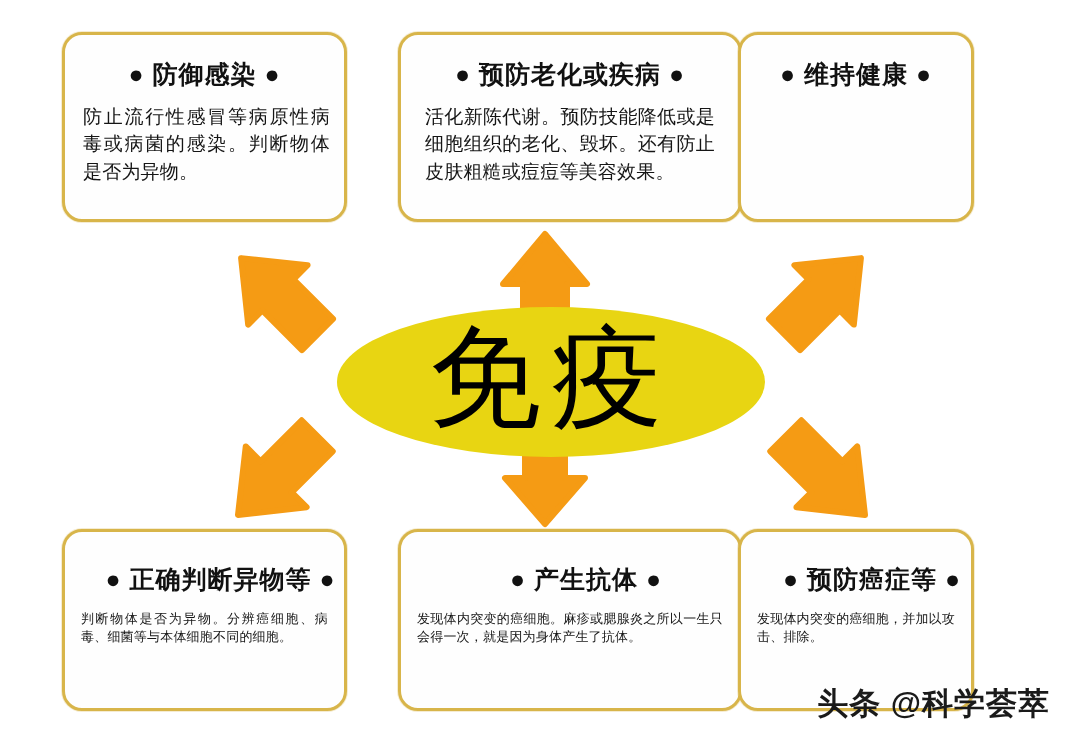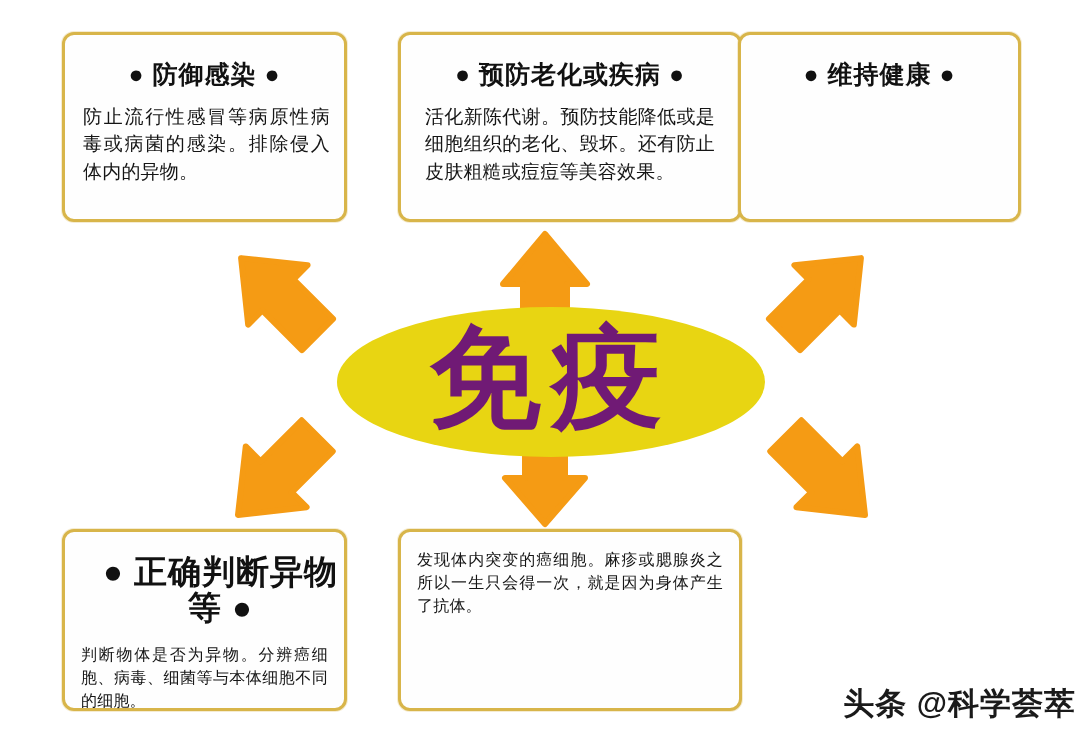--- a/index.html
+++ b/index.html
@@ -21,21 +21,21 @@
   
   .info-box {
     position: absolute;
     box-sizing: border-box;
     background: #fefefe;
     border: 3px solid #d9b council;
     border-radius: 10px;
   }
   .info-box {
     border: 3px solid #d8b54a;
-    border-radius: 12px;
+    border-radius: 20px;
     box-shadow: 0 0 0 1px rgba(216,181,74,0.25);
   }
   .box-title {
     text-align: center;
     font-weight: bold;
     color: #111111;
     letter-spacing: 1px;
     line-height: 1.1;
   }
   .box-body {
@@ -43,83 +43,83 @@
     line-height: 1.45;
     letter-spacing: 0.2px;
     text-align: justify;
   }
 
   
   .top-box { top: 32px; height: 190px; }
   .bot-box { top: 529px; height: 182px; }
   .col-l { left: 62px;  width: 285px; }
   .col-c { left: 398px; width: 344px; }
-  .col-r { left: 738px; width: 283px; }
+  .col-r { left: 738px; width: 236px; }
 
   .top-box .box-title { font-size: 25px; margin: 26px 0 14px 0; }
   .top-box .box-body  { font-size: 19px; margin: 0 24px; }
 
-  .bot-box .box-title { font-size: 33px; margin: 22px 0 12px 0; padding-left: 32px; }
-  .bot-box .box-body  { font-size: 16px; margin: 16px 16px; }
+  .bot-box .box-title { font-size: 25px; margin: 34px 0 12px 0; padding-left: 32px; }
+  .bot-box .box-body  { font-size: 13px; margin: 16px 16px; }
 
   .col-l.top-box .box-body { margin: 0 14px 0 18px; }
 
   
   #center-ellipse {
     position: absolute;
     left: 337px;
     top: 307px;
     width: 428px;
     height: 150px;
     background: #e8d512;
     border-radius: 50%;
     display: flex;
     align-items: center;
     justify-content: center;
     z-index: 5;
   }
   #center-label {
     font-size: 112px;
-    font-weight: bold;
-    color: #701a75;
+    font-weight: normal;
+    color: #000000;
     letter-spacing: 10px;
     line-height: 1;
     transform: translateY(-4px);
     white-space: nowrap;
   }
 
   
   .arrow {
     position: absolute;
     z-index: 2;
   }
   .arrow svg { display: block; }
 
   
   #watermark {
     position: absolute;
-    right: 4px;
+    right: 30px;
     bottom: 14px;
     font-size: 31px;
     font-weight: bold;
     color: #1a1a1a;
     letter-spacing: 1px;
     z-index: 9;
     white-space: nowrap;
     text-align: right;
   }
 </style>
 </head>
 <body>
 
 <div id="canvas">
 
   <div class="info-box top-box col-l">
     <div class="box-title">● 防御感染 ●</div>
-    <div class="box-body">防止流行性感冒等病原性病毒或病菌的感染。排除侵入体内的异物。</div>
+    <div class="box-body">防止流行性感冒等病原性病毒或病菌的感染。判断物体是否为异物。</div>
   </div>
 
   <div class="info-box top-box col-c">
     <div class="box-title">● 预防老化或疾病 ●</div>
     <div class="box-body">活化新陈代谢。预防技能降低或是细胞组织的老化、毁坏。还有防止皮肤粗糙或痘痘等美容效果。</div>
   </div>
 
   <div class="info-box top-box col-r">
     <div class="box-title">● 维持健康 ●</div>
   </div>
@@ -173,19 +173,24 @@
       </g>
     </svg>
   </div>
 
   <div class="info-box bot-box col-l">
     <div class="box-title">● 正确判断异物等 ●</div>
     <div class="box-body">判断物体是否为异物。分辨癌细胞、病毒、细菌等与本体细胞不同的细胞。</div>
   </div>
 
   <div class="info-box bot-box col-c">
+    <div class="box-title">● 产生抗体 ●</div>
     <div class="box-body">发现体内突变的癌细胞。麻疹或腮腺炎之所以一生只会得一次，就是因为身体产生了抗体。</div>
   </div>
 
+  <div class="info-box bot-box col-r">
+    <div class="box-title">● 预防癌症等 ●</div>
+    <div class="box-body">发现体内突变的癌细胞，并加以攻击、排除。</div>
+  </div>
 
   <div id="watermark">头条 @科学荟萃</div>
 
 </div>
 
 </body></html>

